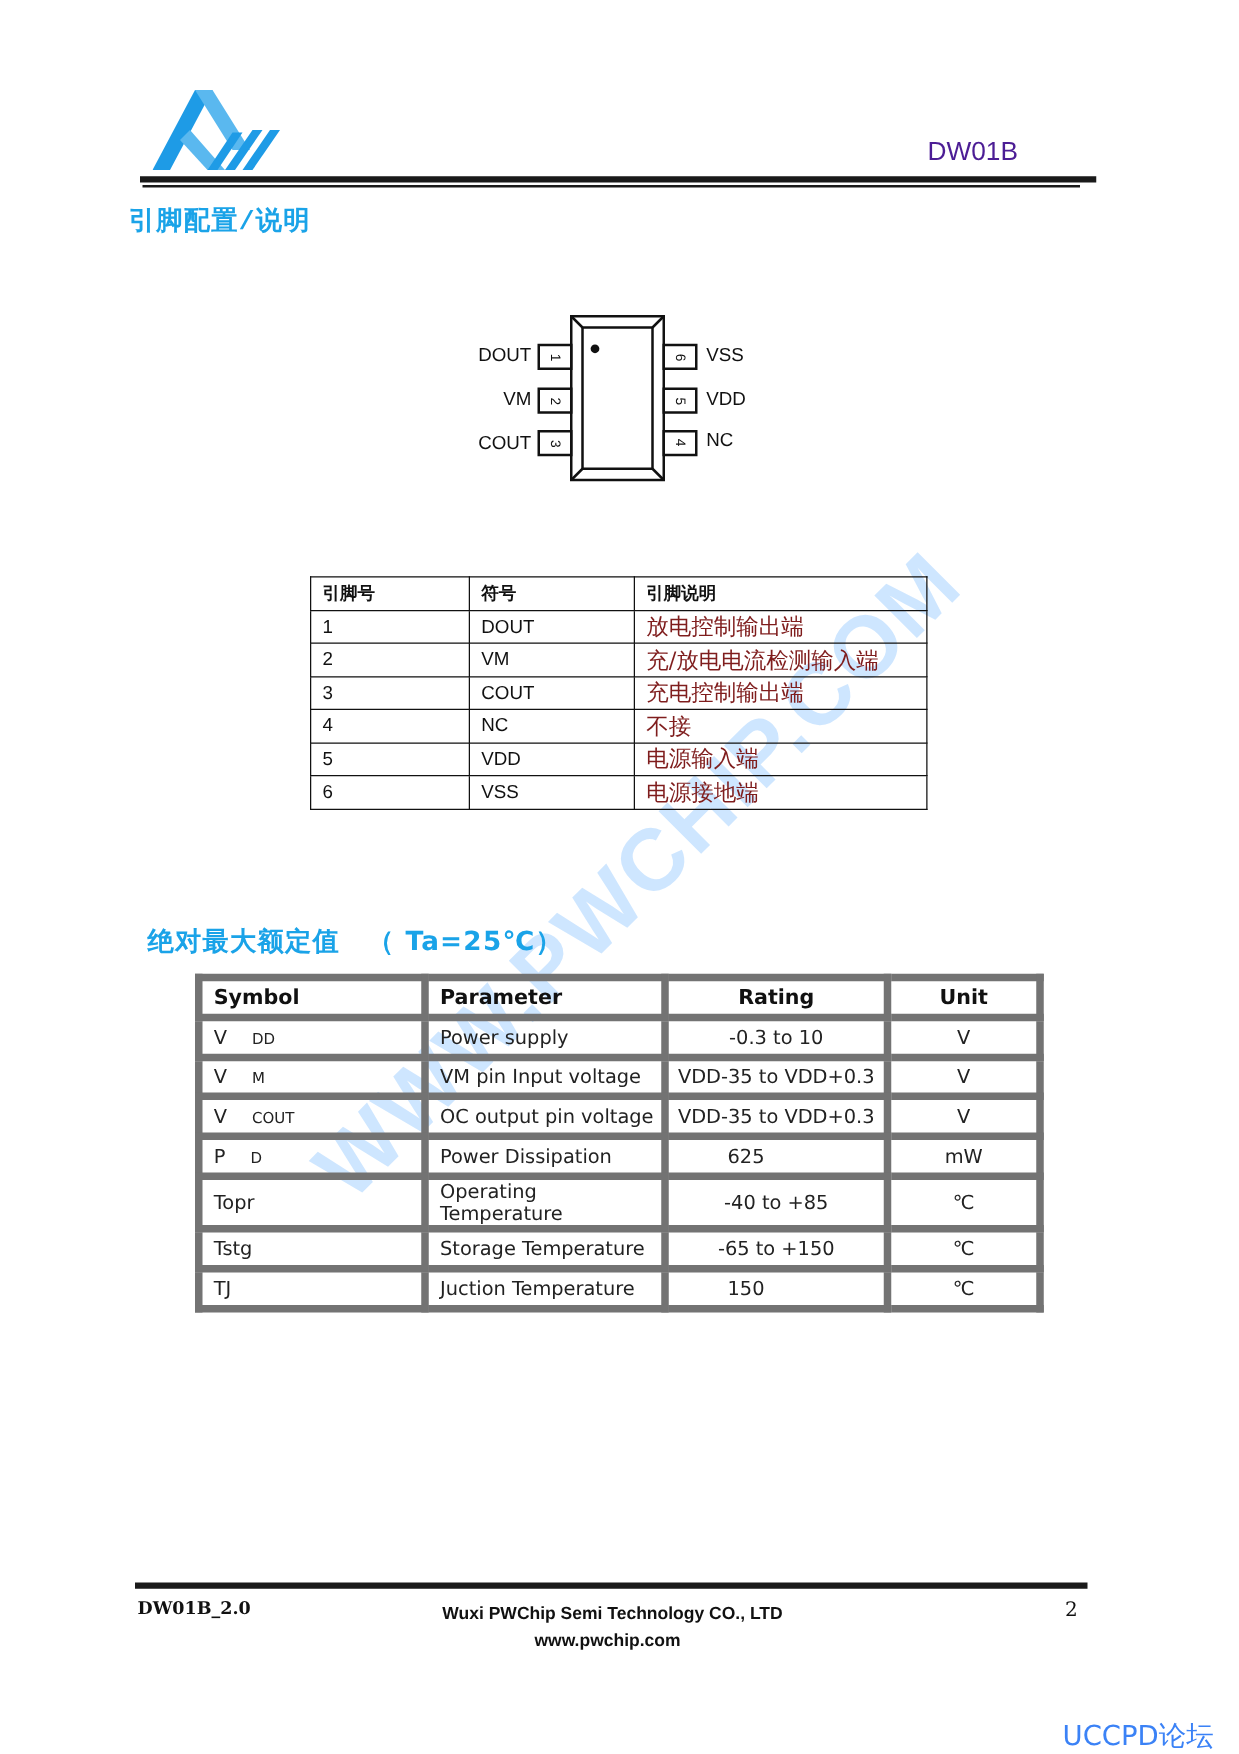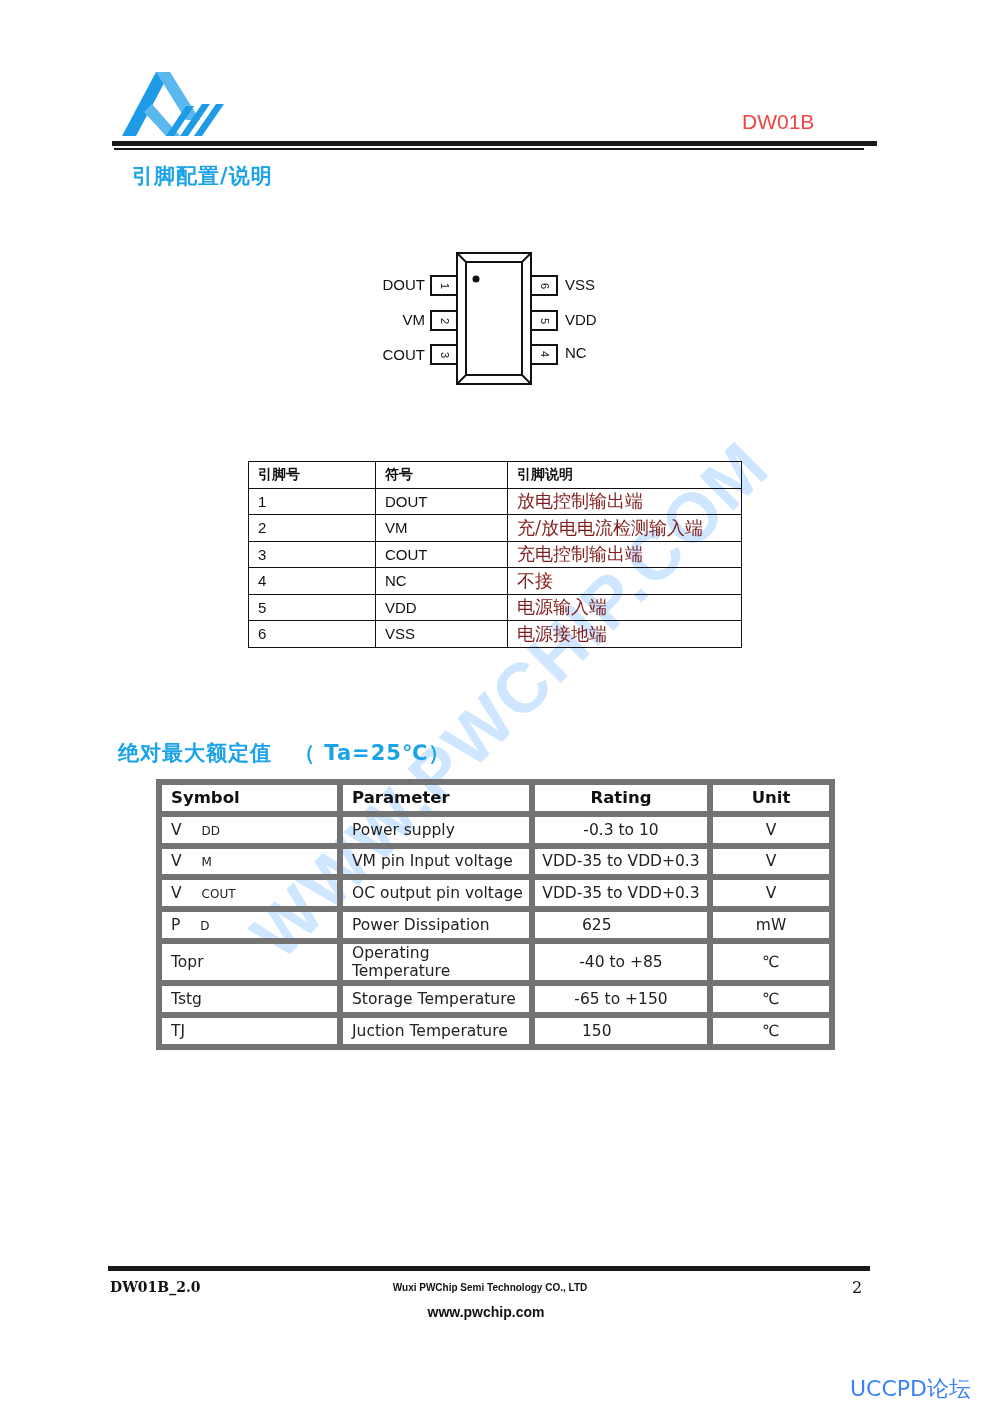--- a/index.html
+++ b/index.html
@@ -1,26 +1,26 @@
 <!DOCTYPE html>
 <html><head>
 <meta charset="utf-8">
 <style>
   html, body { margin:0; padding:0; background:#ffffff; }
   body { width:991px; height:1403px; position:relative; overflow:hidden; font-family:"Liberation Sans", sans-serif; color:#111; }
   .abs { position:absolute; }
 
   
   .logo { left:122px; top:70px; width:104px; height:68px; }
-  .doc-id { left:742px; top:110px; font-size:21px; color:#ef4444; font-family:"Liberation Sans", sans-serif; }
+  .doc-id { left:742px; top:110px; font-size:21px; color:#4c1d95; font-family:"Liberation Sans", sans-serif; }
   .rule-top-thick { left:112px; top:141px; width:765px; height:5px; background:#1a1a1a; }
   .rule-top-thin { left:114px; top:148px; width:750px; height:2px; background:#1a1a1a; }
 
   .h-section { color:#1aa3e8; font-weight:bold; font-size:21px; font-family:"DejaVu Sans", sans-serif; letter-spacing:1px; }
-  .h1 { left:132px; top:162px; }
+  .h1 { left:103px; top:162px;font-family:Liberation Mono, monospace; }
   .h2 { left:118px; top:739px; }
 
   
   .chip { left:375px; top:250px; width:250px; height:140px; }
   .pin-name { position:absolute; font-size:15px; color:#111; font-family:"Liberation Sans", sans-serif; }
 
   
   table { border-collapse:collapse;padding-left:35px; }
   .pin-table { left:248px; top:461px; width:494px; font-size:15px; }
   .pin-table td, .pin-table th { border:1px solid #111; height:25.5px; padding:0 0 0 9px; text-align:left; vertical-align:middle; }
@@ -31,21 +31,21 @@
   .rate-table { left:156px; top:779px; width:679px; font-size:15.5px; font-family:"DejaVu Sans", sans-serif; }
   .rate-table td, .rate-table th { border:6px solid #737373; height:25.8px; padding:0 0 0 9px; text-align:left; vertical-align:middle; color:#222; }
   .rate-table th { font-weight:bold; font-size:16.5px; color:#111; }
   .rate-table .c { text-align:center; padding:0; }
   .rate-table .pl { padding-left:47px; }
   .sub { font-size:12px;margin-left:20px; }
 
   
   .rule-bot { left:108px; top:1266px; width:762px; height:5px; background:#1a1a1a; }
   .foot-left { left:110px; top:1279px; font-family:"DejaVu Serif", serif; font-weight:bold; font-size:14px; }
-  .foot-company { left:0; width:980px; top:1282px; text-align:center; font-size:10px; font-weight:bold; }
+  .foot-company { left:0; width:980px; top:1282px; text-align:center; font-size:14px; font-weight:bold; }
   .foot-url { left:0; width:972px; top:1304px; text-align:center; font-size:14px; font-weight:bold; }
   .foot-page { left:852px; top:1278px; font-family:"DejaVu Serif", serif; font-size:16px; }
   .uccpd { left:850px; top:1374px; font-size:22px; color:#3b82f6; font-family:"DejaVu Sans", sans-serif; }
 
   
   .watermark { left:160px; top:660px; width:700px; text-align:center; font-size:70px; font-weight:bold; color:rgba(30,140,255,0.22); transform:rotate(-45deg); transform-origin:center center; font-family:"Liberation Sans", sans-serif; letter-spacing:2px; pointer-events:none; white-space:nowrap; }
 </style>
 </head>
 <body>
 

